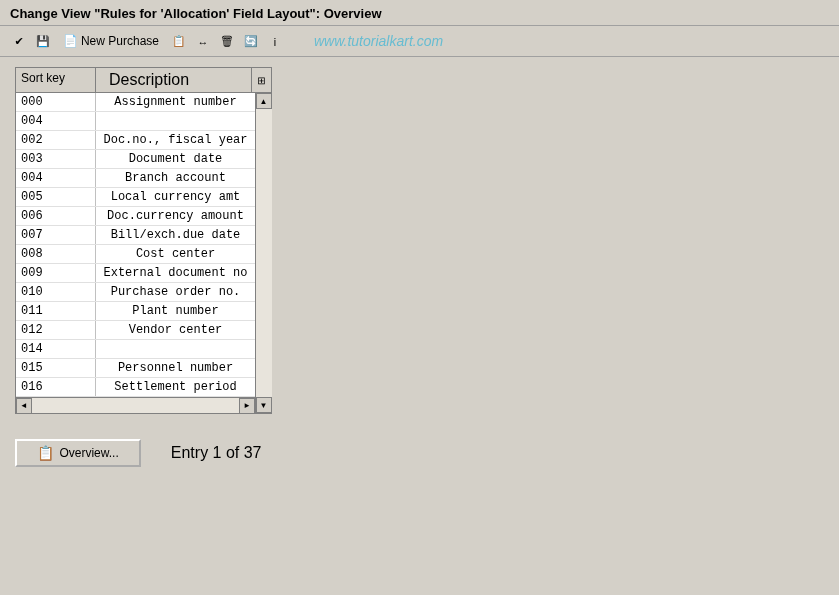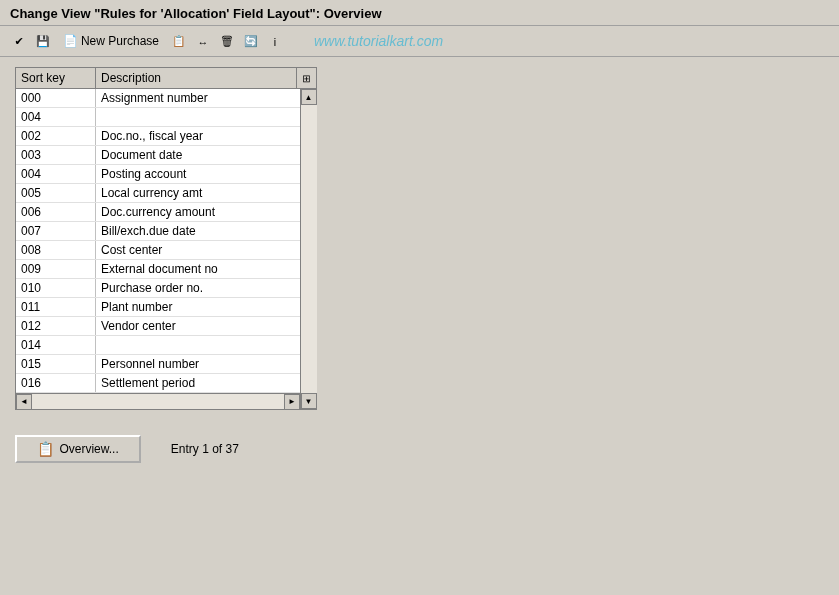--- a/index.html
+++ b/index.html
@@ -55,44 +55,45 @@
       font-style: italic;
       margin-left: 26px;
       opacity: 0.8;
     }
     .content-area {
       padding: 10px 15px;
       background: #d4d0c8;
     }
     .table-container {
       border: 1px solid #808080;
-      width: 302px;
+      width: 257px;
       background: #5eead4;
       position: relative;
     }
     .table-header {
       display: flex;
       background: #d4d0c8;
       border-bottom: 1px solid #808080;
     }
     .col-sort-key {
       width: 80px;
       min-width: 80px;
       padding: 3px 5px;
       font-size: 12px;
       font-weight: normal;
       border-right: 1px solid #808080;
       color: #000;
     }
     .col-description {
       flex: 1;
       padding: 3px 5px;
-      font-size: 12px;
+      font-size: 16px;
       font-weight: normal;
       color: #000;
+      margin-left: 8px;
     }
     .col-icon {
       width: 20px;
       min-width: 20px;
       display: flex;
       align-items: center;
       justify-content: center;
       border-left: 1px solid #808080;
     }
     .table-row {
@@ -106,20 +107,21 @@
       padding: 2px 5px;
       font-size: 12px;
       border-right: 1px solid #c0c0c0;
       color: #000;
     }
     .cell-description {
       flex: 1;
       padding: 2px 5px;
       font-size: 12px;
       color: #000;
+      text-align: center;
     }
     .horiz-scroll {
       display: flex;
       align-items: center;
       border-top: 1px solid #808080;
       height: 16px;
       background: #d4d0c8;
     }
     .horiz-left {
       width: 16px;
@@ -160,21 +162,21 @@
       padding: 4px 20px;
       font-size: 12px;
       cursor: pointer;
       display: flex;
       align-items: center;
       gap: 5px;
       min-width: 120px;
       justify-content: center;
     }
     .entry-info {
-      font-size: 12px;
+      font-size: 16px;
       color: #000;
     }
     .vert-scroll-col {
       width: 16px;
       background: #d4d0c8;
       border-left: 1px solid #808080;
       display: flex;
       flex-direction: column;
       align-items: center;
     }
@@ -223,41 +225,41 @@
 
     <div class="table-header">
       <div class="col-sort-key">Sort key</div>
       <div class="col-description">Description</div>
       <div class="col-icon">
         <span style="font-size:10px;">⊞</span>
       </div>
     </div>
 
     <div style="display:flex; position:relative;">
-      <div style="flex:1; overflow:hidden;">
+      <div style="flex:1; overflow:hidden;font-family:Liberation Mono, monospace;">
 
         <div id="table-rows">
             <div class="table-row">
               <div class="cell-sort-key">000</div>
               <div class="cell-description">Assignment number</div>
             </div>
             <div class="table-row">
               <div class="cell-sort-key">004</div>
             </div>
             <div class="table-row">
               <div class="cell-sort-key">002</div>
               <div class="cell-description">Doc.no., fiscal year</div>
             </div>
             <div class="table-row">
               <div class="cell-sort-key">003</div>
               <div class="cell-description">Document date</div>
             </div>
             <div class="table-row">
               <div class="cell-sort-key">004</div>
-              <div class="cell-description">Posting account</div>
+              <div class="cell-description">Branch account</div>
             </div>
             <div class="table-row">
               <div class="cell-sort-key">005</div>
               <div class="cell-description">Local currency amt</div>
             </div>
             <div class="table-row">
               <div class="cell-sort-key">006</div>
               <div class="cell-description">Doc.currency amount</div>
             </div>
             <div class="table-row">

